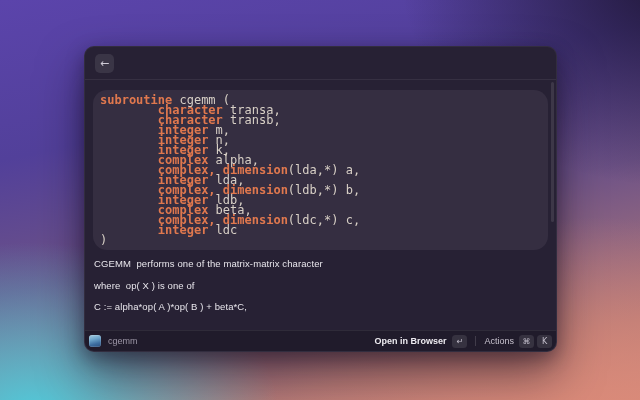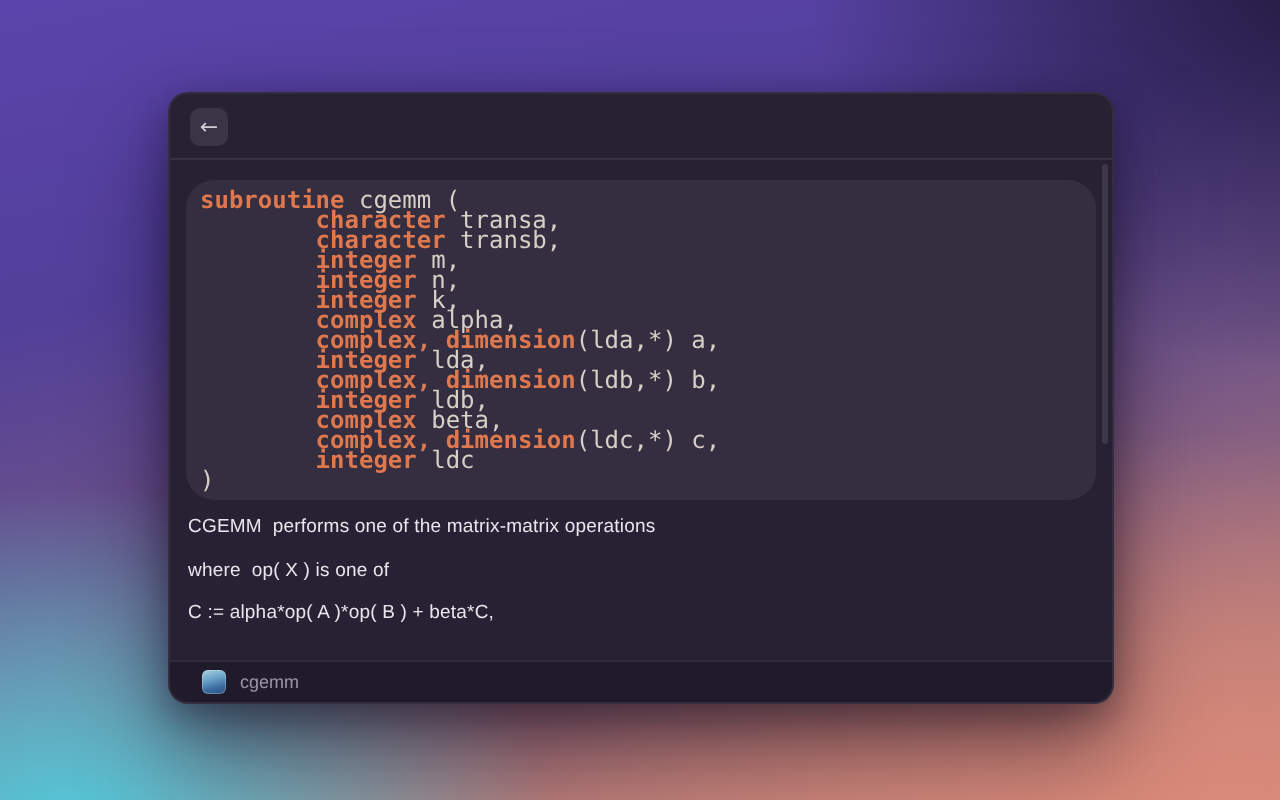--- a/index.html
+++ b/index.html
@@ -57,21 +57,21 @@
     color: #e8e6ec; white-space: pre-wrap; letter-spacing: 0.1px;
   }
 
   .scrollbar-thumb {
     position: absolute; right: 2px; top: 2px; width: 3px; height: 140px;
     background: rgba(255,255,255,0.10); border-radius: 2px;
   }
 
   .footer {
     flex: 0 0 21px; display: flex; align-items: center; justify-content: space-between;
-    padding: 0 16px; background: rgba(0,0,0,0.16);
+    padding: 0 4px; background: rgba(0,0,0,0.16);
     border-top: 1px solid rgba(255,255,255,0.07);
   }
   .footer-left { display: flex; align-items: center; gap: 7px; }
   .app-icon {
     width: 12px; height: 12px; border-radius: 3px; display: inline-block;
     background: linear-gradient(165deg, #a8cfe0 0%, #6fa7cc 35%, #3c6da0 70%, #2b4f7e 100%);
     box-shadow: inset 0 0 0 0.5px rgba(255,255,255,0.25);
   }
   .query { font-size: 9px; color: #9c96a6; }
 
@@ -96,28 +96,40 @@
 
     <div class="header">
       <button class="back-btn">
         <span>←</span>
       </button>
     </div>
 
     <div class="content">
       <pre class="code-block" id="code-block"><div><span class="tok-kw">subroutine</span><span class="tok-id"> cgemm (</span></div><div><span class="tok-id">        </span><span class="tok-kw">character</span><span class="tok-id"> transa,</span></div><div><span class="tok-id">        </span><span class="tok-kw">character</span><span class="tok-id"> transb,</span></div><div><span class="tok-id">        </span><span class="tok-kw">integer</span><span class="tok-id"> m,</span></div><div><span class="tok-id">        </span><span class="tok-kw">integer</span><span class="tok-id"> n,</span></div><div><span class="tok-id">        </span><span class="tok-kw">integer</span><span class="tok-id"> k,</span></div><div><span class="tok-id">        </span><span class="tok-kw">complex</span><span class="tok-id"> alpha,</span></div><div><span class="tok-id">        </span><span class="tok-kw">complex,</span><span class="tok-id"> </span><span class="tok-kw">dimension</span><span class="tok-id">(lda,*) a,</span></div><div><span class="tok-id">        </span><span class="tok-kw">integer</span><span class="tok-id"> lda,</span></div><div><span class="tok-id">        </span><span class="tok-kw">complex,</span><span class="tok-id"> </span><span class="tok-kw">dimension</span><span class="tok-id">(ldb,*) b,</span></div><div><span class="tok-id">        </span><span class="tok-kw">integer</span><span class="tok-id"> ldb,</span></div><div><span class="tok-id">        </span><span class="tok-kw">complex</span><span class="tok-id"> beta,</span></div><div><span class="tok-id">        </span><span class="tok-kw">complex,</span><span class="tok-id"> </span><span class="tok-kw">dimension</span><span class="tok-id">(ldc,*) c,</span></div><div><span class="tok-id">        </span><span class="tok-kw">integer</span><span class="tok-id"> ldc</span></div><div><span class="tok-id">)</span></div></pre>
       <div class="description" id="description">
-          <div class="desc-line">CGEMM  performs one of the matrix-matrix operations</div>
+          <div class="desc-line">CGEMM  performs one of the matrix-matrix character</div>
           <div class="desc-line">where  op( X ) is one of</div>
           <div class="desc-line">C := alpha*op( A )*op( B ) + beta*C,</div>
         </div>
       <div class="scrollbar-thumb"></div>
     </div>
 
     <div class="footer">
       <div class="footer-left">
         <span class="app-icon"></span>
         <span class="query">cgemm</span>
       </div>
+      <div class="footer-right">
+        <div class="action">
+          <span class="action-primary-label">Open in Browser</span>
+          <span class="key">↵</span>
+        </div>
+        <span class="v-divider"></span>
+        <div class="action">
+          <span class="action-secondary-label">Actions</span>
+          <span class="key">⌘</span>
+          <span class="key">K</span>
+        </div>
+      </div>
     </div>
 
   </div>
 </div>
 
 </body></html>

